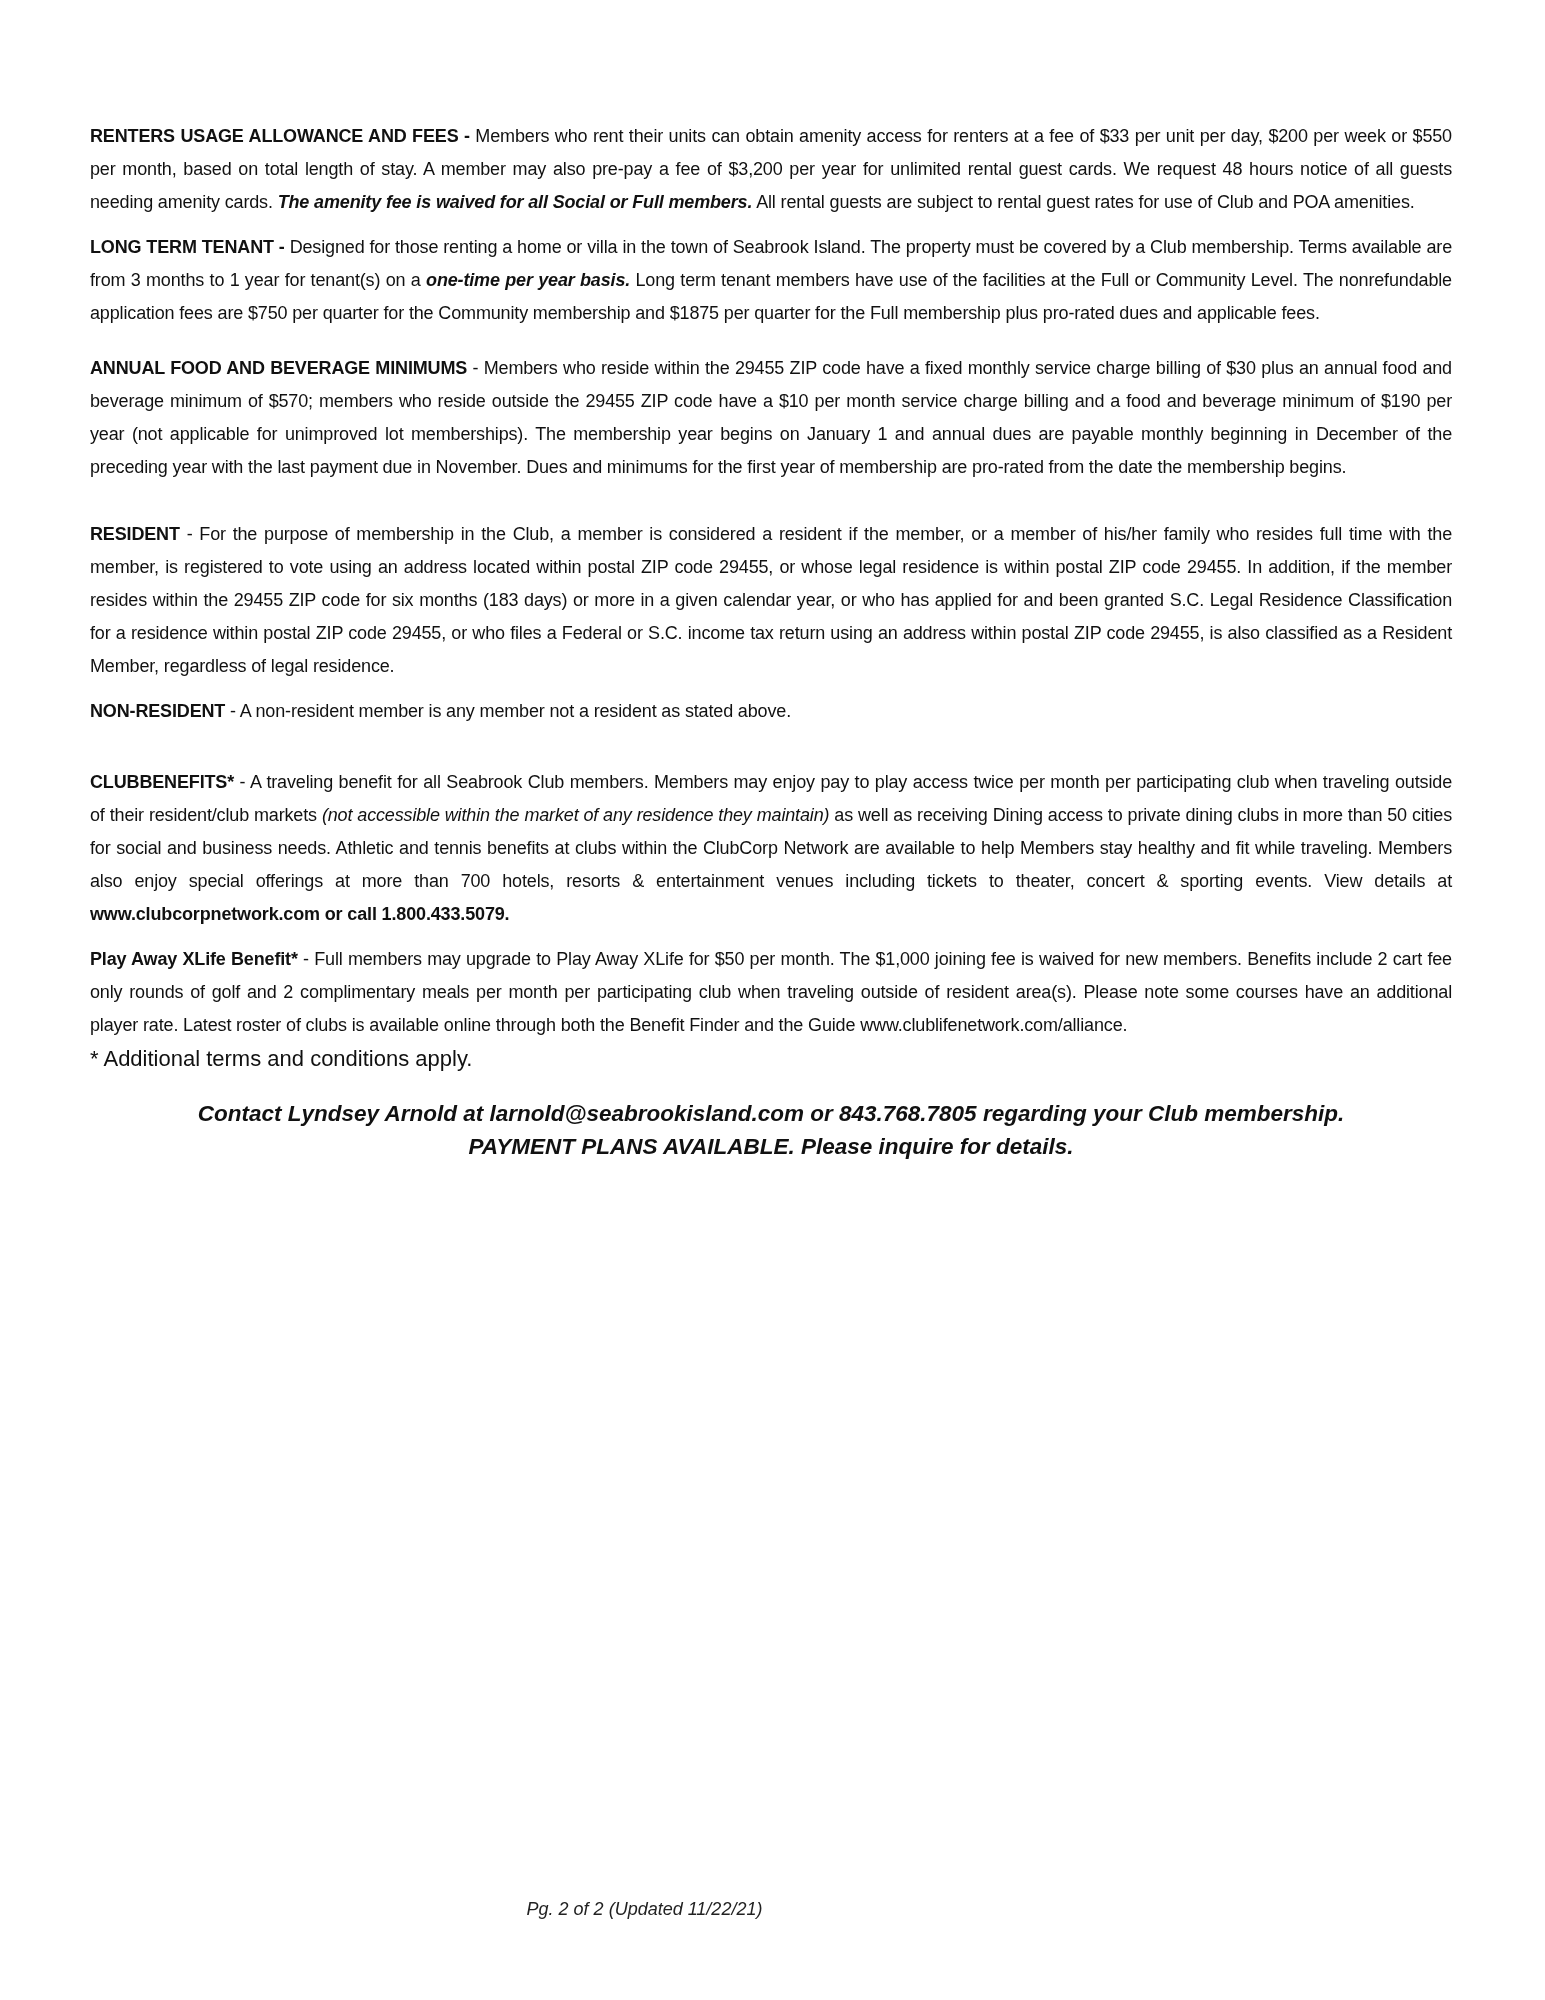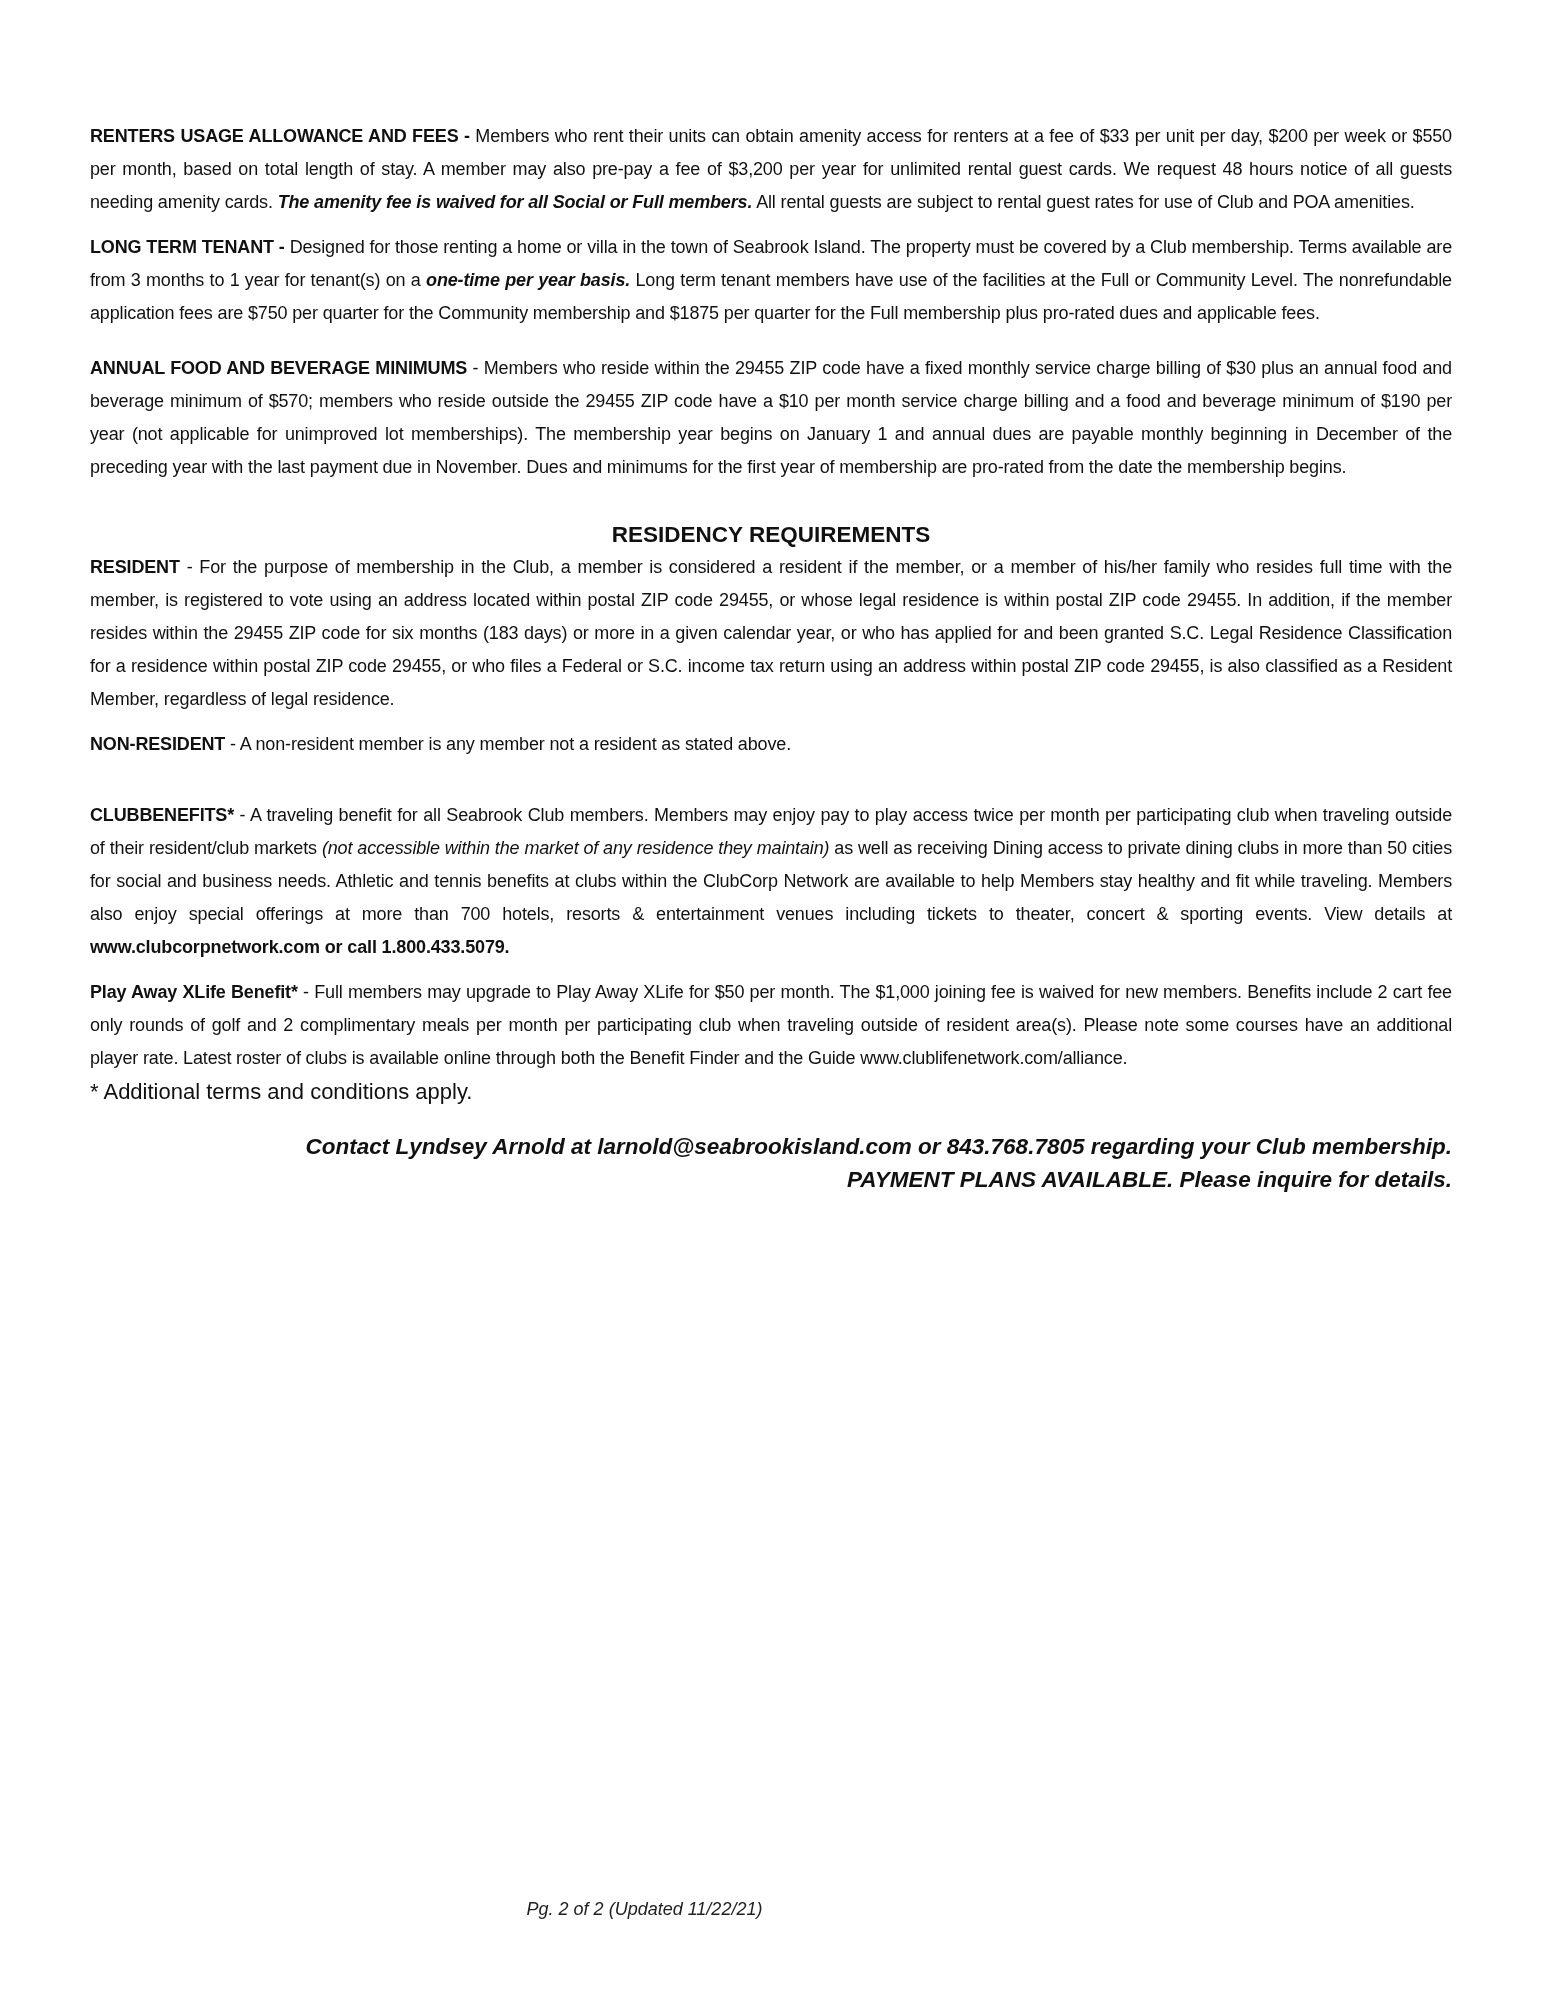--- a/index.html
+++ b/index.html
@@ -43,21 +43,21 @@
       font-size: 22px;
       line-height: 33px;
       text-align: left;
       margin: 0;
     }
     .contact {
       font-size: 22.5px;
       line-height: 33px;
       font-weight: bold;
       font-style: italic;
-      text-align: right;
+      text-align: center;
       margin: 0;
     }
     .footer {
       position: absolute;
       left: 0;
       width: 1289px;
       top: 1899px;
       text-align: center;
       font-size: 18px;
       font-style: italic;
@@ -86,21 +86,20 @@
 
   <p class="para">
     <span class="lead">ANNUAL FOOD AND BEVERAGE MINIMUMS</span><span> - Members who reside within the 29455 ZIP code have a fixed monthly service charge billing of $30 plus an annual food and beverage minimum of $570; members who reside outside the 29455 ZIP code have a $10 per month service charge billing and a food and beverage minimum of $190 per year (not applicable for unimproved lot memberships).  The membership year begins on January 1 and annual dues are payable monthly beginning in December of the preceding year with the last payment due in November.  Dues and minimums for the first year of membership are pro-rated from the date the membership begins.</span>
   </p>
 
   <div class="gap-s"></div>
 
 
   <div class="gap-m"></div>
 
-  <p class="center-heading">RESIDENCY REQUIREMENTS</p>
 
   <p class="para">
     <span class="lead">RESIDENT</span><span> - For the purpose of membership in the Club, a member is considered a resident if the member, or a member of his/her family who resides full time with the member, is registered to vote using an address located within postal ZIP code 29455, or whose legal residence is within postal ZIP code 29455.  In addition, if the member resides within the 29455 ZIP code for six months (183 days) or more in a given calendar year, or who has applied for and been granted S.C. Legal Residence Classification for a residence within postal ZIP code 29455, or who files a Federal or S.C. income tax return using an address within postal ZIP code 29455, is also classified as a Resident Member, regardless of legal residence.</span>
   </p>
 
   <div class="gap-s"></div>
 
   <p class="para">
     <span class="lead">NON-RESIDENT</span><span> - A non-resident member is any member not a resident as stated above.</span>
   </p>

